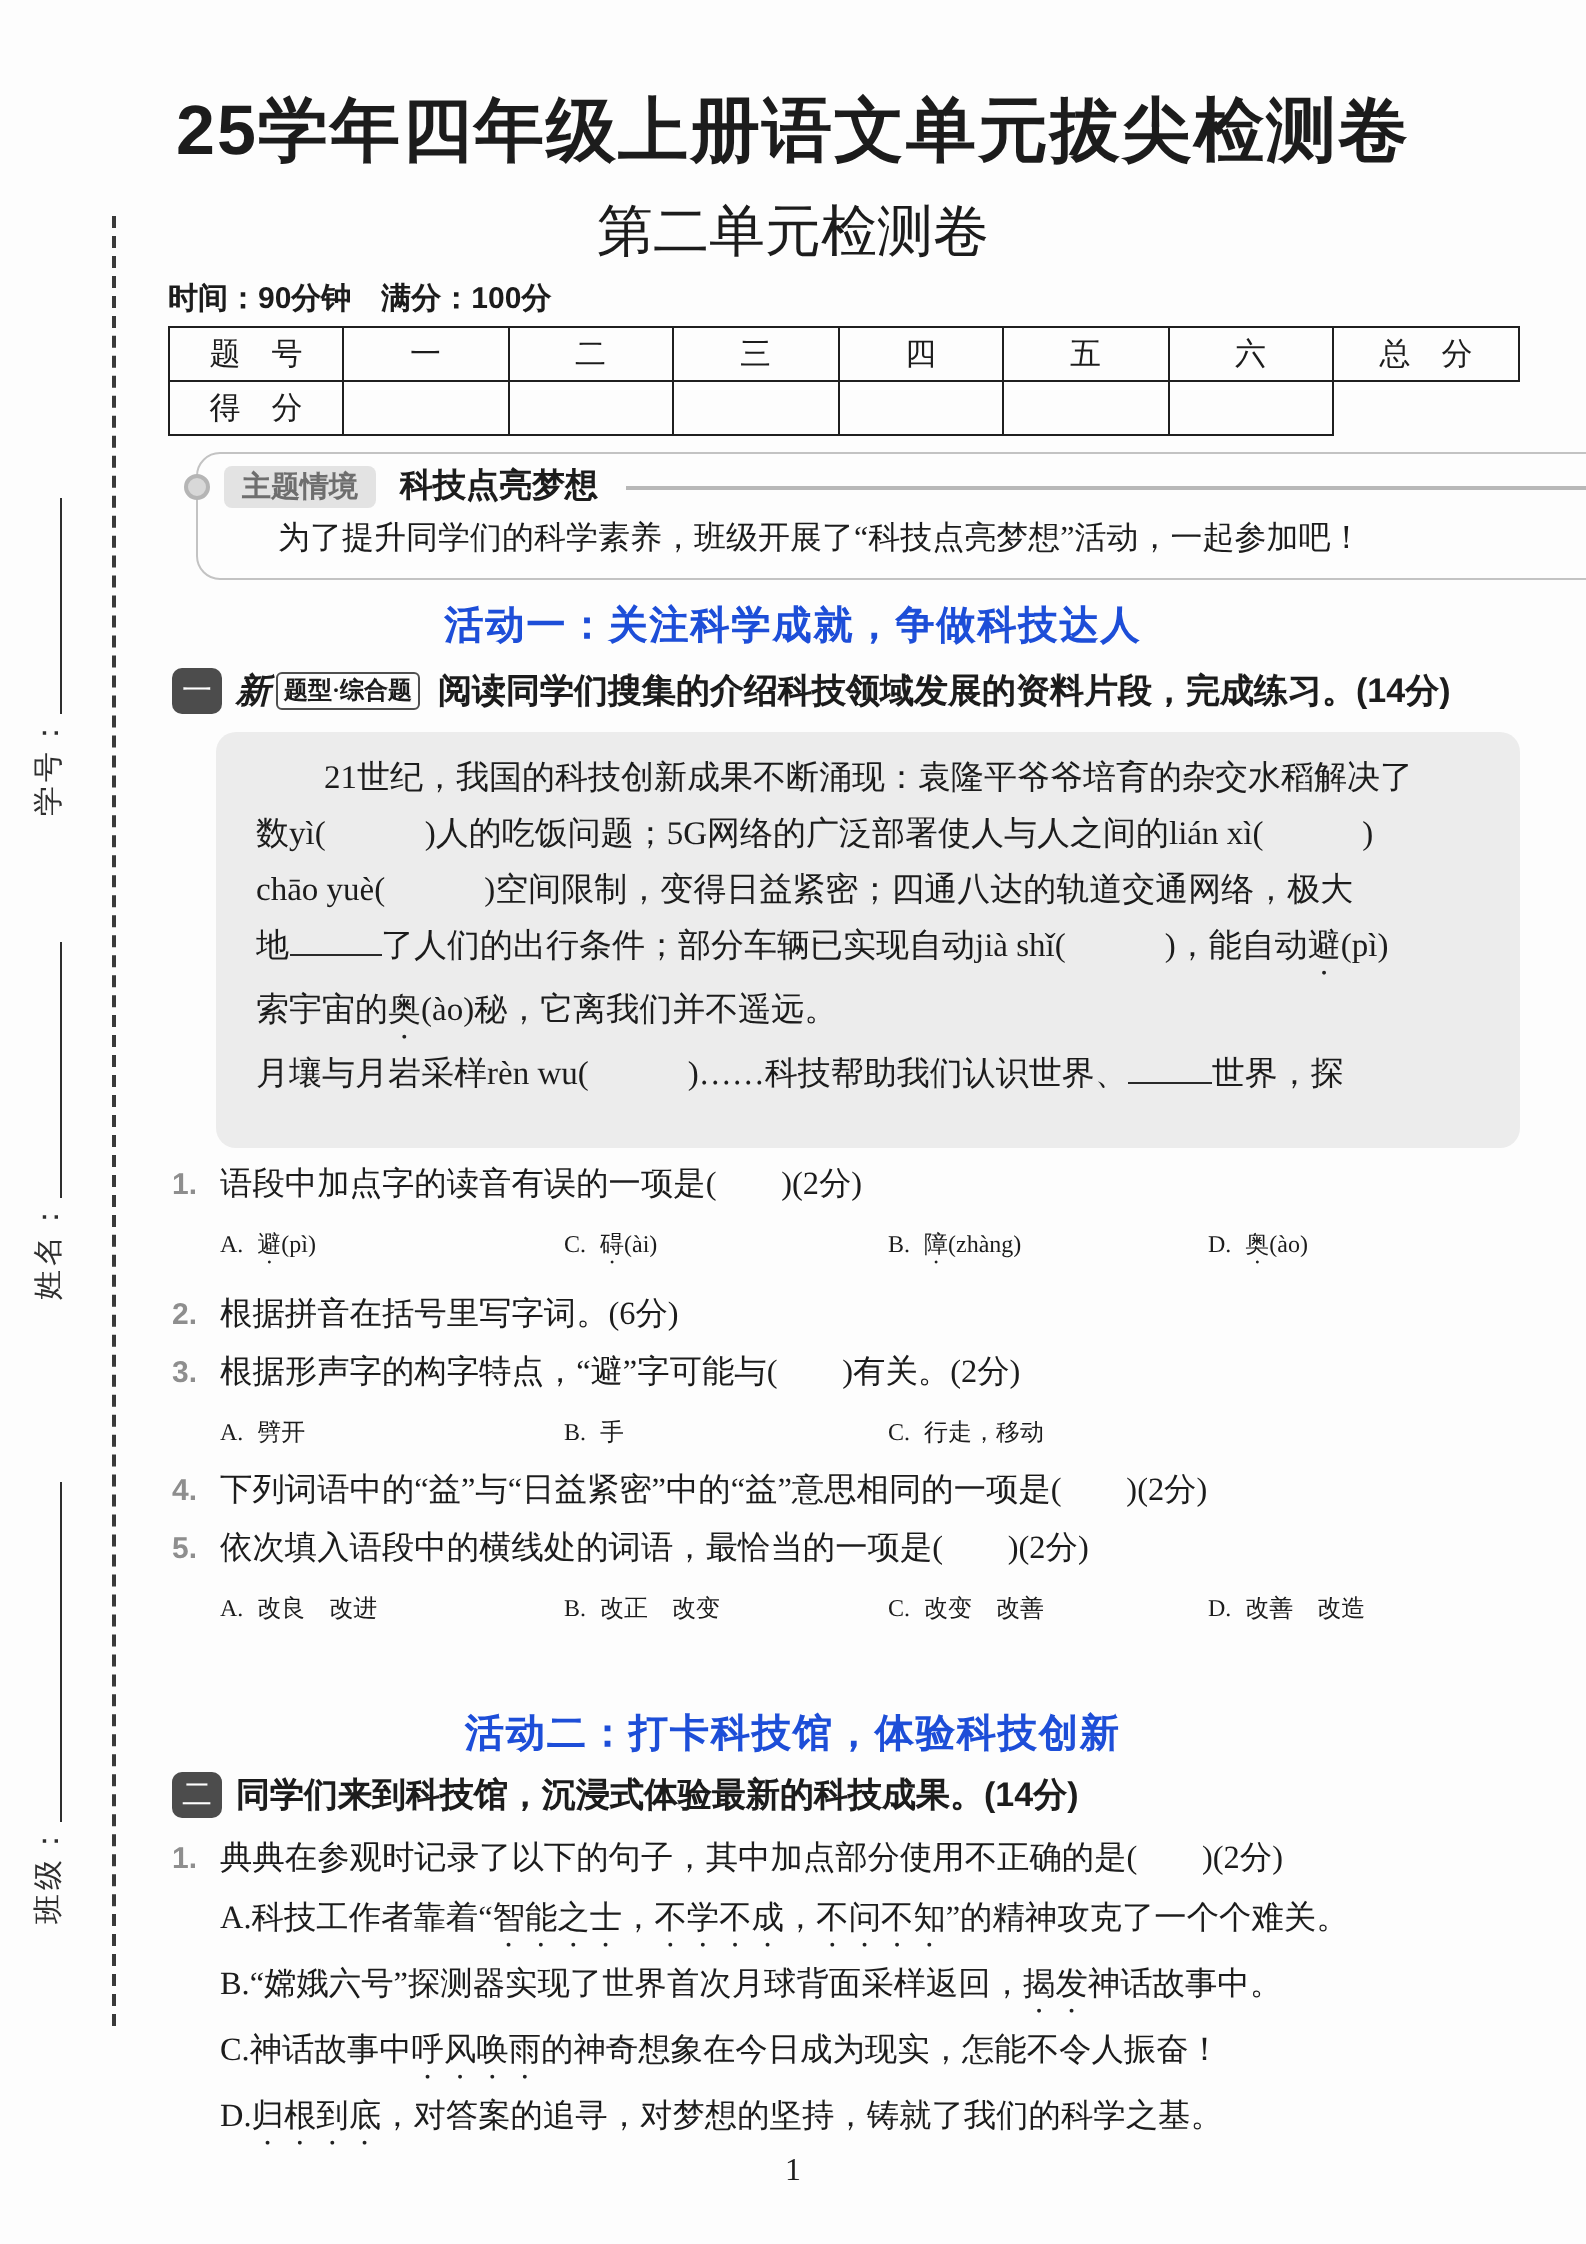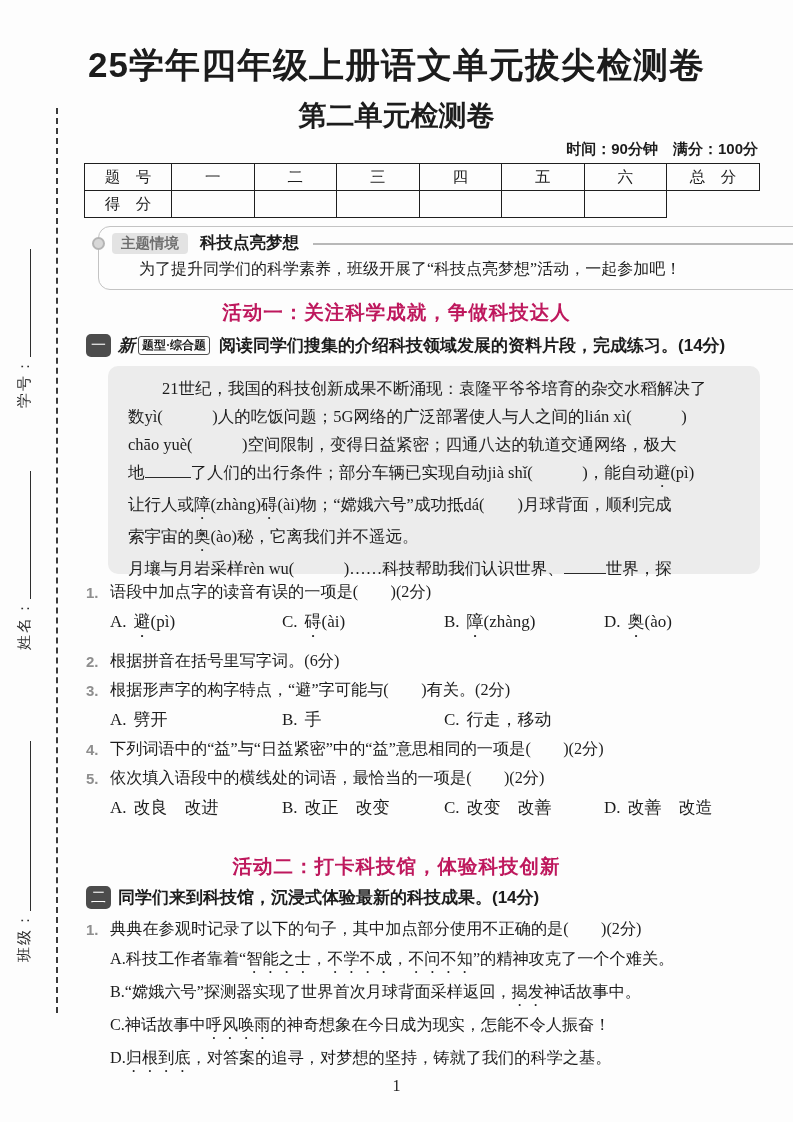--- a/index.html
+++ b/index.html
@@ -10,39 +10,39 @@
   .m-item{position:absolute;transform:rotate(-90deg);transform-origin:0 0;white-space:nowrap;
           font-family:"Liberation Sans",sans-serif;font-size:15px;color:#2e2e2e;letter-spacing:2px;}
   .m-item .blank{display:inline-block;border-bottom:1.7px solid #2e2e2e;height:14px;vertical-align:-2px;}
   #m-xuehao{left:15px;top:408px;} #m-xuehao .blank{width:108px;}
   #m-xingming{left:15px;top:650px;} #m-xingming .blank{width:128px;}
   #m-banji{left:15px;top:962px;} #m-banji .blank{width:170px;}
   
   .title{position:absolute;top:42px;left:40px;width:713px;text-align:center;
          font-family:"Liberation Sans",sans-serif;font-weight:bold;font-size:35px;letter-spacing:1px;}
   .subtitle{position:absolute;top:97px;left:40px;width:713px;text-align:center;
-            font-family:"Liberation Sans",sans-serif;font-weight:bold;font-size:28px;}
-  .meta{position:absolute;top:140px;left:84px;width:674px;text-align:right;
+            font-family:"Liberation Sans",sans-serif;font-weight:normal;font-size:28px;}
+  .meta{position:absolute;top:140px;left:84px;width:674px;text-align:left;
         font-family:"Liberation Sans",sans-serif;font-weight:bold;font-size:15px;}
   table.score{position:absolute;top:163px;left:84px;width:676px;border-collapse:collapse;table-layout:fixed;}
   table.score td{border:1.6px solid #1f1f1f;height:26px;text-align:center;
                  font-family:"Liberation Sans",sans-serif;font-size:15.5px;padding:0;}
   
   .theme-box{position:absolute;top:226px;left:98px;width:786px;height:64px;
              border:1.5px solid #c3c3c3;border-radius:12px;box-sizing:border-box;background:#fdfdfd;}
   .theme-row{display:flex;align-items:center;margin:5px 10px 0 0;}
   .theme-dot{width:9px;height:9px;border:2px solid #b5b5b5;background:#d8d8d8;border-radius:50%;
              margin-left:-7px;margin-right:7px;flex:none;}
   .theme-pill{background:#e3e3e3;color:#6e6e6e;border-radius:4px;padding:1px 9px;
               font-family:"Liberation Sans",sans-serif;font-weight:bold;font-size:14.5px;flex:none;}
   .theme-title{margin-left:12px;font-family:"Liberation Sans",sans-serif;font-weight:bold;font-size:16.5px;flex:none;}
   .theme-rule{flex:1;height:1.5px;background:#b8b8b8;margin:2px 2px 0 14px;}
   .theme-intro{margin:5px 12px 0 40px;font-size:16px;}
   
-  .act-heading{position:absolute;left:40px;width:713px;text-align:center;color:#be185d;
+  .act-heading{position:absolute;left:40px;width:713px;text-align:center;color:#1d4ed8;
                font-family:"Liberation Sans",sans-serif;font-weight:bold;font-size:19.5px;letter-spacing:1px;}
   #act1-heading{top:299px;} #act2-heading{top:853px;}
   .sec-header{position:absolute;left:86px;width:676px;display:flex;align-items:center;}
   #sec1-header{top:334px;} #sec2-header{top:886px;}
   .sec-badge{width:25px;height:23px;background:#4c4c4c;color:#fff;border-radius:5px;flex:none;
              display:flex;align-items:center;justify-content:center;
              font-family:"Liberation Sans",sans-serif;font-size:15px;margin-right:7px;}
   .tag-new{font-style:italic;font-weight:bold;font-size:17px;margin-right:3px;flex:none;}
   .tag-box{border:1.4px solid #4f4f4f;border-radius:3px;font-size:12px;font-weight:bold;
            padding:0 3px;margin-right:9px;flex:none;}
@@ -57,21 +57,21 @@
   .dot{-webkit-text-emphasis:filled dot #222;-webkit-text-emphasis-position:under;
        text-emphasis:filled dot #222;text-emphasis-position:under right;}
   
   .q-block{position:absolute;left:86px;width:676px;}
   #q-block1{top:578px;} #q-block2{top:915px;}
   .q-row{display:flex;line-height:29px;}
   .q-row.sp{margin-top:6px;}
   .q-no{width:24px;flex:none;color:#8e8e8e;font-family:"Liberation Sans",sans-serif;
         font-weight:bold;font-size:15px;}
   .q-stem{font-size:16.2px;white-space:nowrap;}
-  .opt-grid{display:flex;padding-left:24px;line-height:30px;font-size:17px;align-items:center;}
+  .opt-grid{display:flex;padding-left:24px;line-height:30px;font-size:12px;align-items:center;}
   .opt-grid .opt{white-space:nowrap;}
   .opt-grid .opt:nth-child(1){width:172px;}
   .opt-grid .opt:nth-child(2){width:162px;}
   .opt-grid .opt:nth-child(3){width:160px;}
   .opt-grid .opt:nth-child(4){flex:1;}
   .opt .lab{margin-right:7px;}
   .opt-line{padding-left:24px;line-height:30px;font-size:16.2px;white-space:nowrap;}
   .page-num{position:absolute;top:1077px;left:40px;width:713px;text-align:center;font-size:16px;}
 </style>
 </head>
@@ -139,21 +139,20 @@
     <span class="tag-new">新</span>
     <span class="tag-box">题型·综合题</span>
     <span class="sec-text">阅读同学们搜集的介绍科技领域发展的资料片段，完成练习。(14分)</span>
   </div>
 
   <div class="passage" id="passage-box">
       <div class="p-line indent"><span>21世纪，我国的科技创新成果不断涌现：袁隆平爷爷培育的杂交水稻解决了</span></div>
       <div class="p-line"><span>数yì(　　　)人的吃饭问题；5G网络的广泛部署使人与人之间的lián xì(　　　)</span></div>
       <div class="p-line"><span>chāo yuè(　　　)空间限制，变得日益紧密；四通八达的轨道交通网络，极大</span></div>
       <div class="p-line"><span>地</span><span class="ublank" style="width: 46px;"></span><span>了人们的出行条件；部分车辆已实现自动jià shǐ(　　　)，能自动</span><span class="dot">避</span><span>(pì)</span></div>
-      <div class="p-line"><span>让行人或</span><span class="dot">障</span><span>(zhàng)</span><span class="dot">碍</span><span>(ài)物；“嫦娥六号”成功抵dá(　　)月球背面，顺利完成</span></div>
       <div class="p-line"><span>索宇宙的</span><span class="dot">奥</span><span>(ào)秘，它离我们并不遥远。</span></div>
       <div class="p-line"><span>月壤与月岩采样rèn wu(　　　)……科技帮助我们认识世界、</span><span class="ublank" style="width: 42px;"></span><span>世界，探</span></div>
     </div>
 
   <div class="q-block" id="q-block1">
       <div class="q-row">
         <span class="q-no">1.</span>
         <span class="q-stem"><span>语段中加点字的读音有误的一项是(　　)(2分)</span></span>
       </div>
       <div class="opt-grid">

